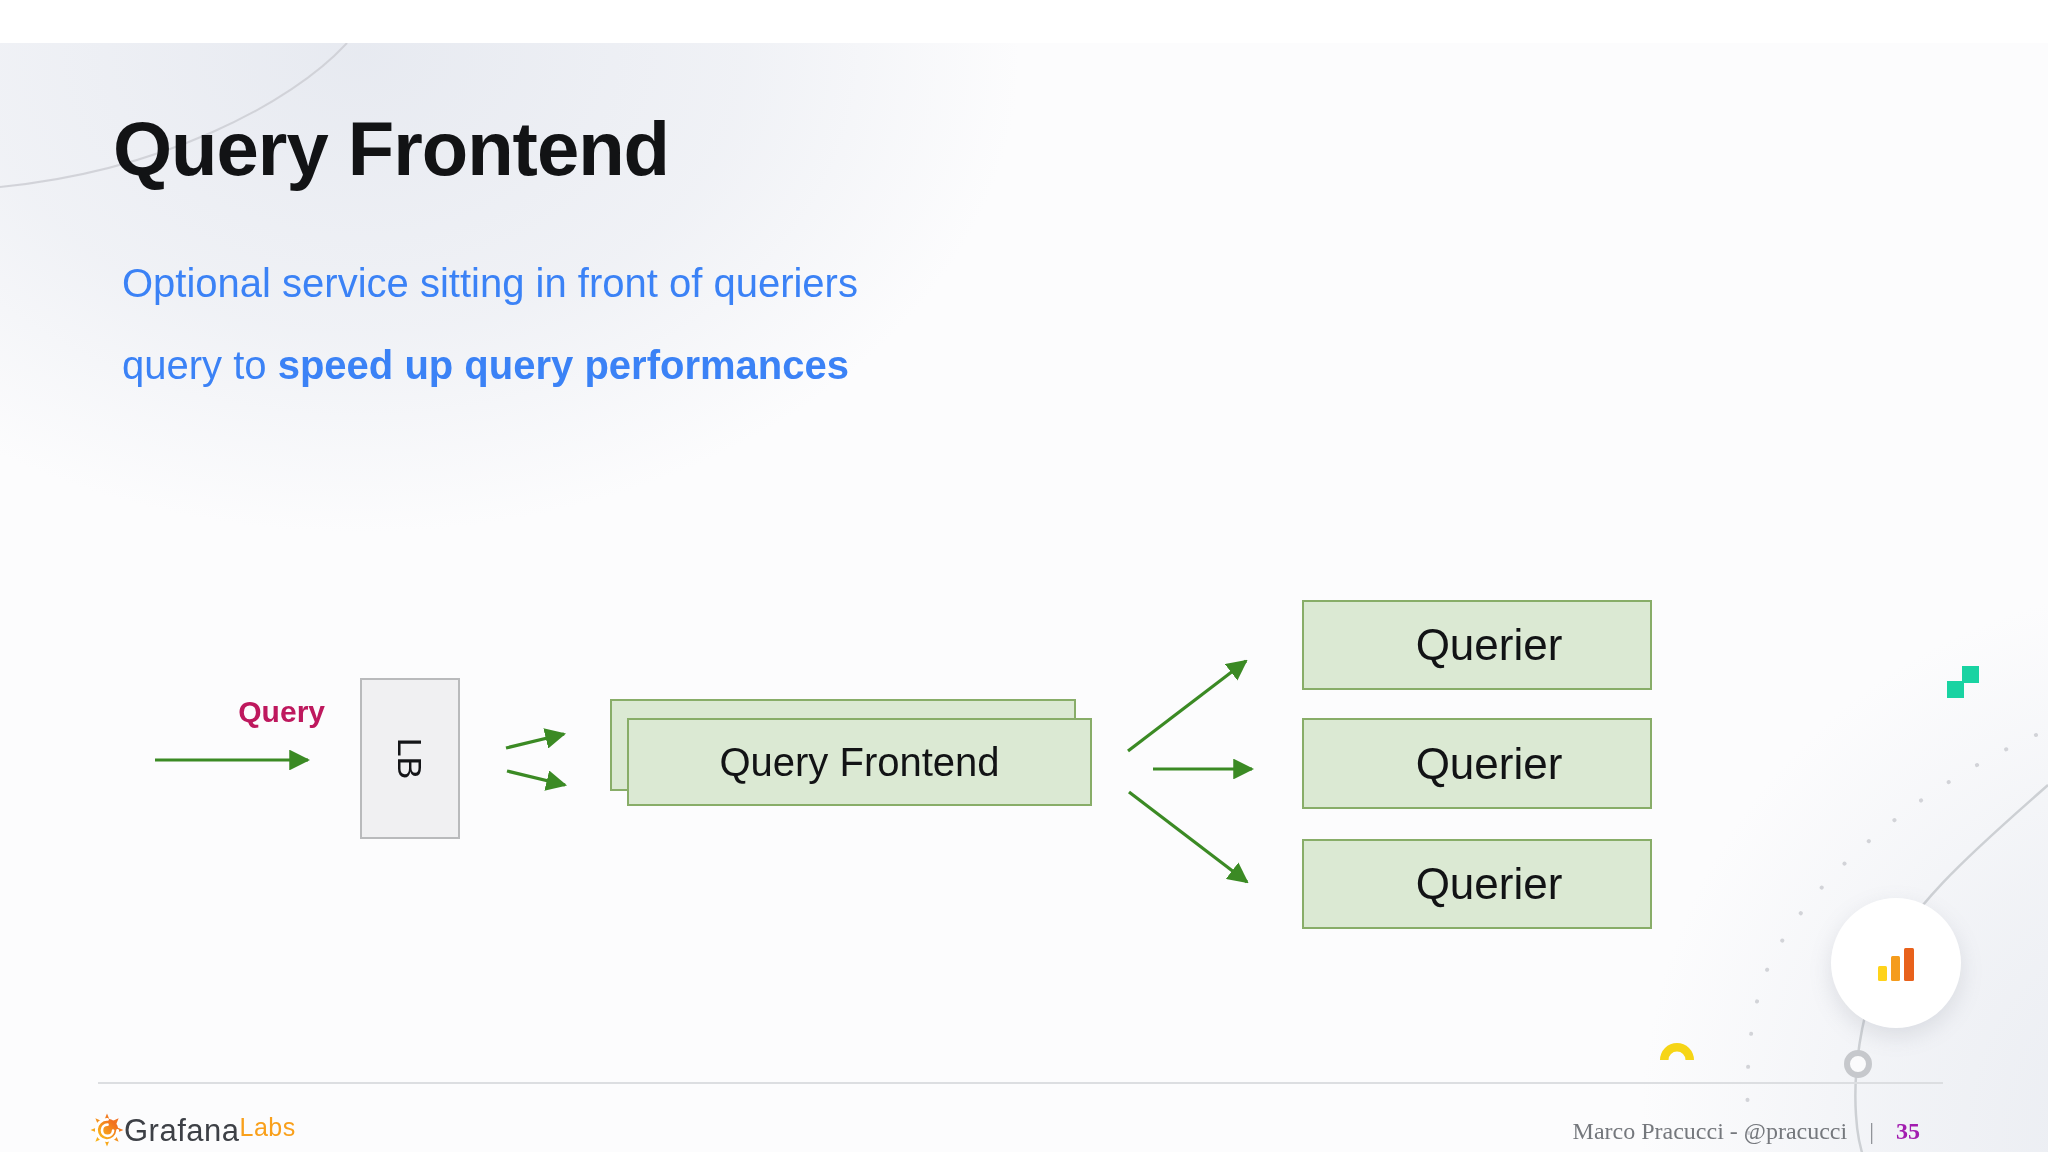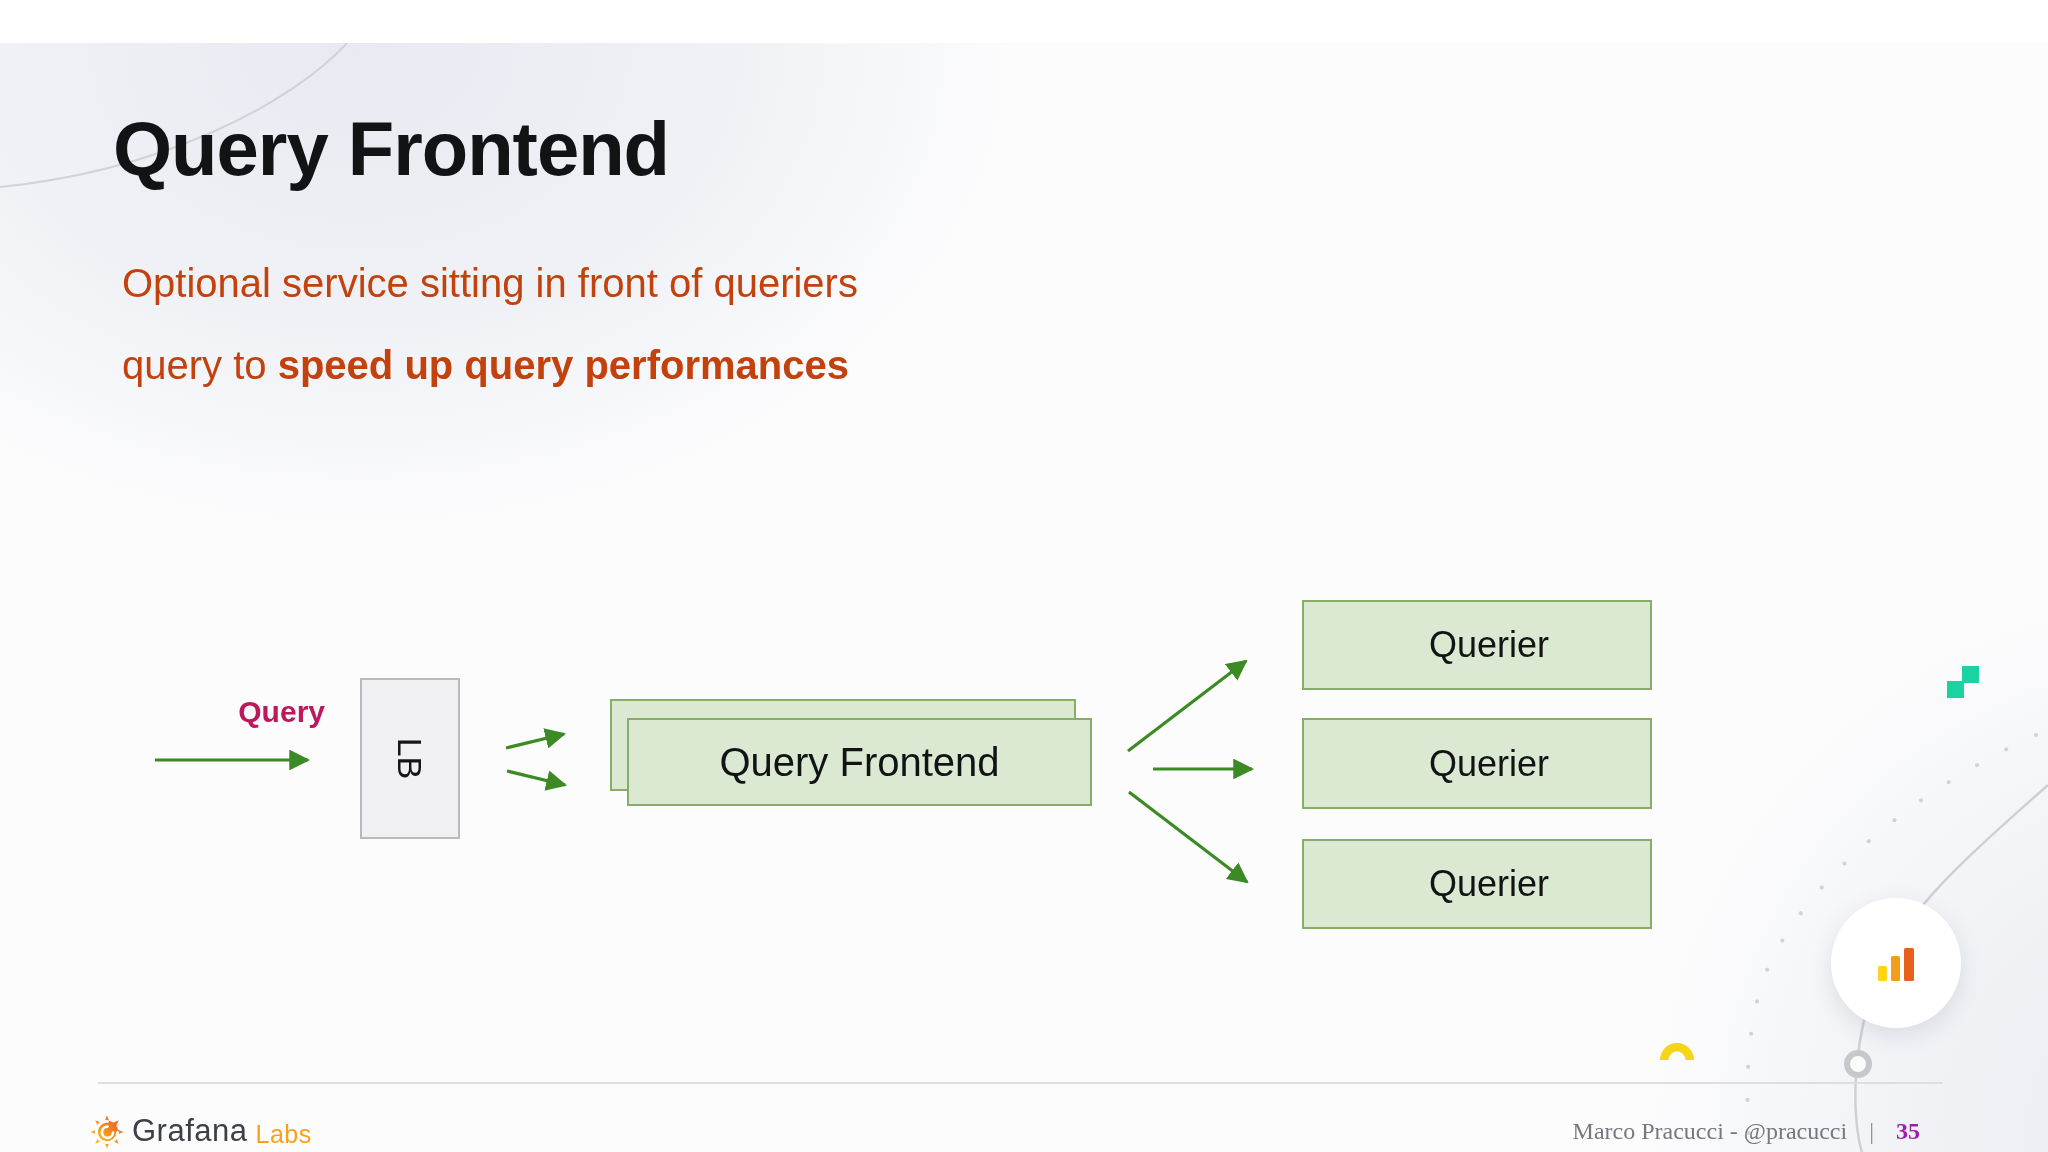--- a/index.html
+++ b/index.html
@@ -36,44 +36,44 @@
     border:6px solid #c6c8cc;background:#fbfbfc;box-sizing:border-box;
   }
   .sq{position:absolute;width:17px;height:17px;background:var(--teal);}
   .sq1{left:1947px;top:638px;}
   .sq2{left:1962px;top:623px;}
   
   .title{
     position:absolute;left:113px;top:62px;margin:0;
     font-size:76px;font-weight:700;letter-spacing:-1px;color:#121315;
   }
-  .body-line{position:absolute;left:122px;margin:0;font-size:40px;color:#c2410c;text-align:center;}
+  .body-line{position:absolute;left:122px;margin:0;font-size:40px;color:#3b82f6;text-align:center;}
   .line1{top:218px;}
   .line2{top:300px;}
   .line2 b{font-weight:700;}
   
   .dbox{position:absolute;box-sizing:border-box;display:flex;align-items:center;justify-content:center;}
   .lb-box{
     left:360px;top:635px;width:100px;height:161px;
     background:var(--lb-fill);border:2px solid var(--lb-border);
   }
   .lb-box span{transform:rotate(90deg);font-size:34px;color:#141518;}
   .green{background:var(--box-fill-green);border:2px solid var(--box-border-green);}
   .qf-back{left:610px;top:656px;width:466px;height:92px;}
   .qf-front{left:627px;top:675px;width:465px;height:88px;font-size:40px;color:#121315;}
-  .querier{left:1302px;width:350px;height:90px;font-size:36px;color:#121315;padding-left:24px;}
+  .querier{left:1302px;width:350px;height:90px;font-size:44px;color:#121315;padding-left:24px;}
   .q1{top:557px;} .q2{top:675px;height:91px;} .q3{top:796px;}
   .query-label{
     position:absolute;left:155px;top:652px;width:170px;text-align:right;
     font-size:30px;font-weight:700;color:#be185d;
   }
   
   .footer-line{position:absolute;left:98px;top:1039px;width:1845px;height:2px;background:#dcdee1;}
   .footer{position:absolute;left:90px;right:128px;top:1060px;height:56px;display:flex;align-items:center;justify-content:space-between;}
-  .brand{display:flex;align-items:flex-end;gap:8px;}
+  .brand{display:flex;align-items:flex-start;}
   .brand-name{font-size:31px;font-weight:500;color:#3d4046;letter-spacing:.5px;}
   .brand-accent{font-size:25px;font-weight:500;color:var(--labs-orange);letter-spacing:.5px;}
   .credits{display:flex;align-items:center;font-size:24px;color:var(--footer-gray);font-family:Liberation Serif, serif;}
   .credits .sep{margin:0 22px;color:#8b8e93;}
   .credits .page{font-weight:700;color:#a21caf;}
 </style>
 </head>
 <body>
 
 <div class="stage">

